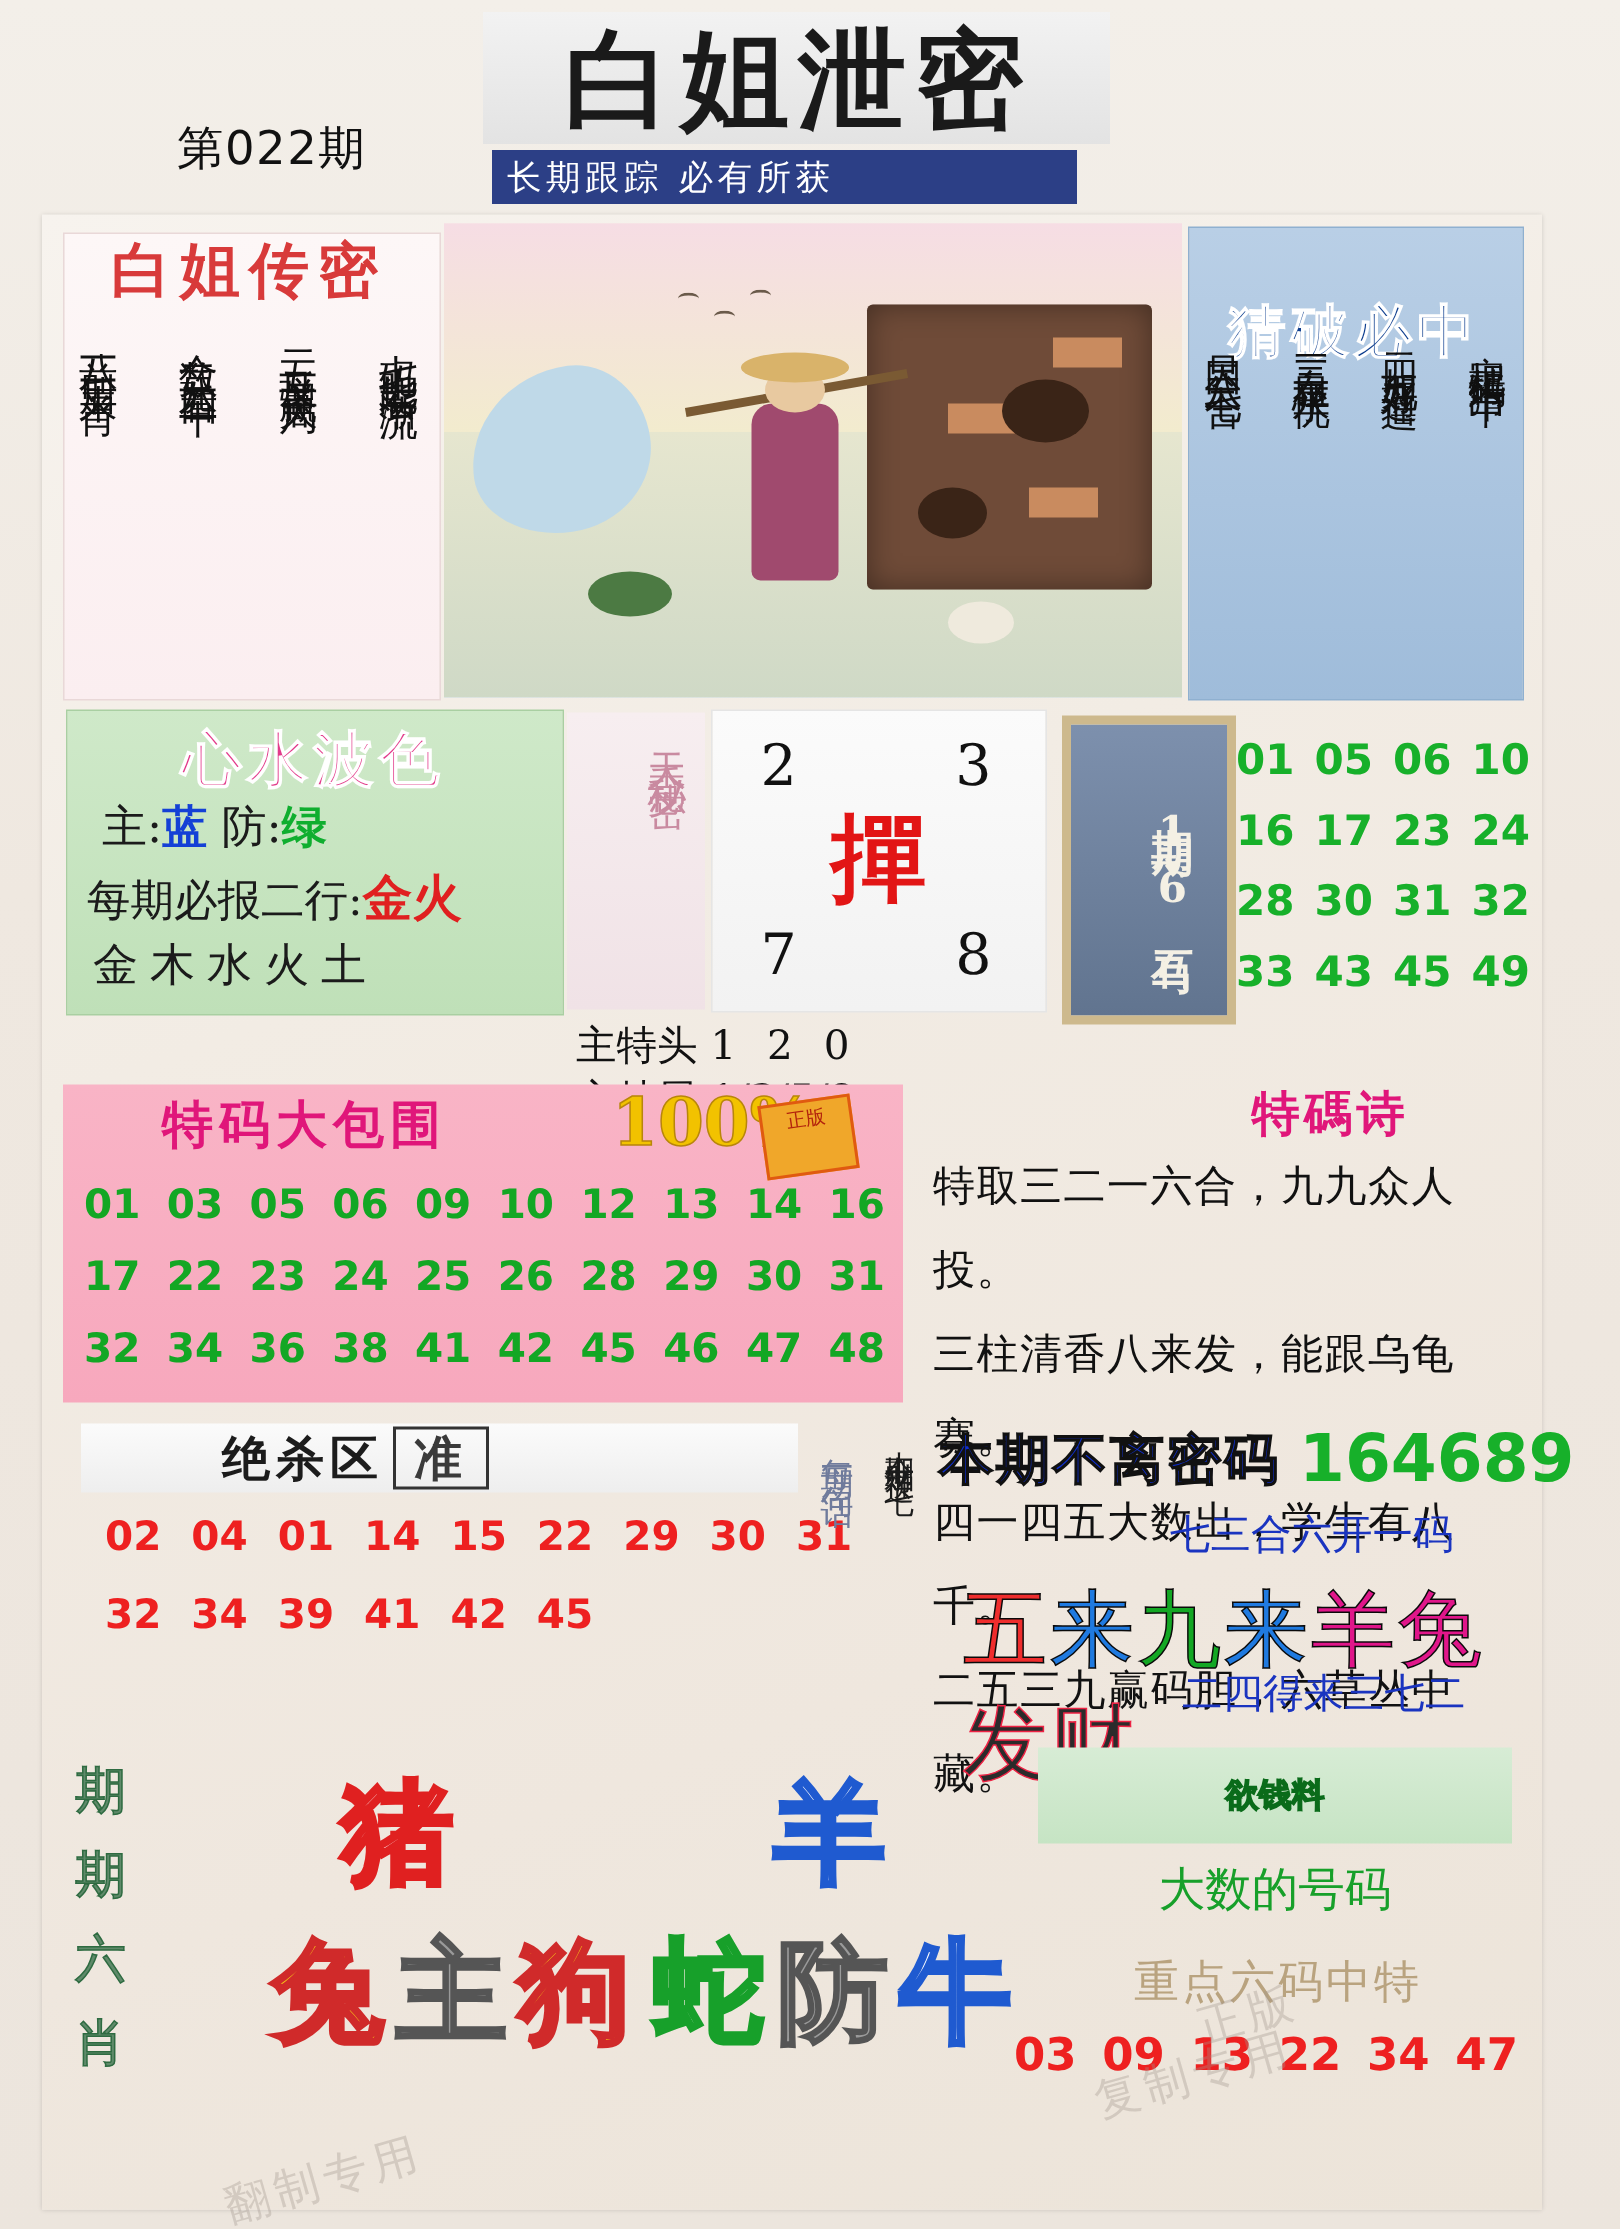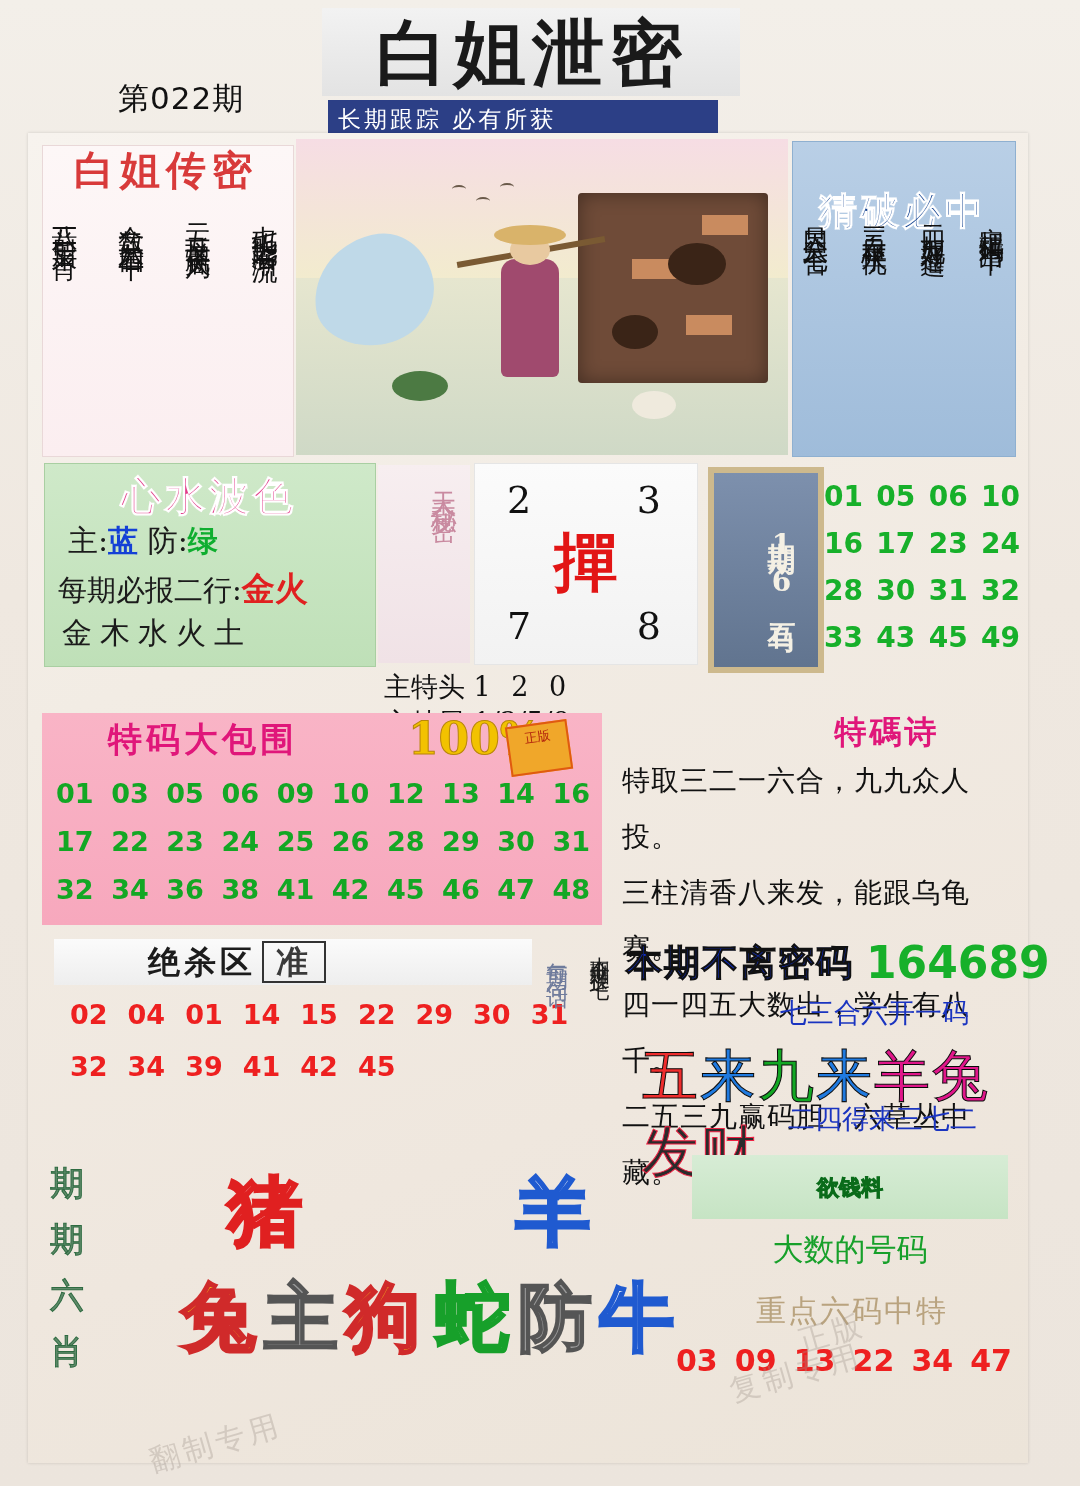--- a/index.html
+++ b/index.html
@@ -34,21 +34,21 @@
     background:#2c3f86;
   }
   .subtitle-text{
     position:absolute;left:338px;top:104px;width:372px;height:30px;
     color:#fff;font-size:23px;line-height:30px;letter-spacing:3px;
     font-family:"DejaVu Serif","Liberation Serif",serif;
   }
 
   
   .sheet{
-    position:absolute;left:28px;top:133px;width:1000px;height:1330px;
+    position:absolute;left:28px;top:143px;width:1000px;height:1330px;
     background:linear-gradient(160deg,#f7f3ee 0%,#f2ece4 35%,#efe7de 70%,#ece4d9 100%);
     box-shadow:0 0 3px rgba(0,0,0,.15);
   }
 
   
   .box-chuanmi{
     position:absolute;left:14px;top:12px;width:250px;height:310px;
     background:linear-gradient(180deg,#fdf7f7,#fbeef0);
     border:1px solid #e9d8d8;
   }

